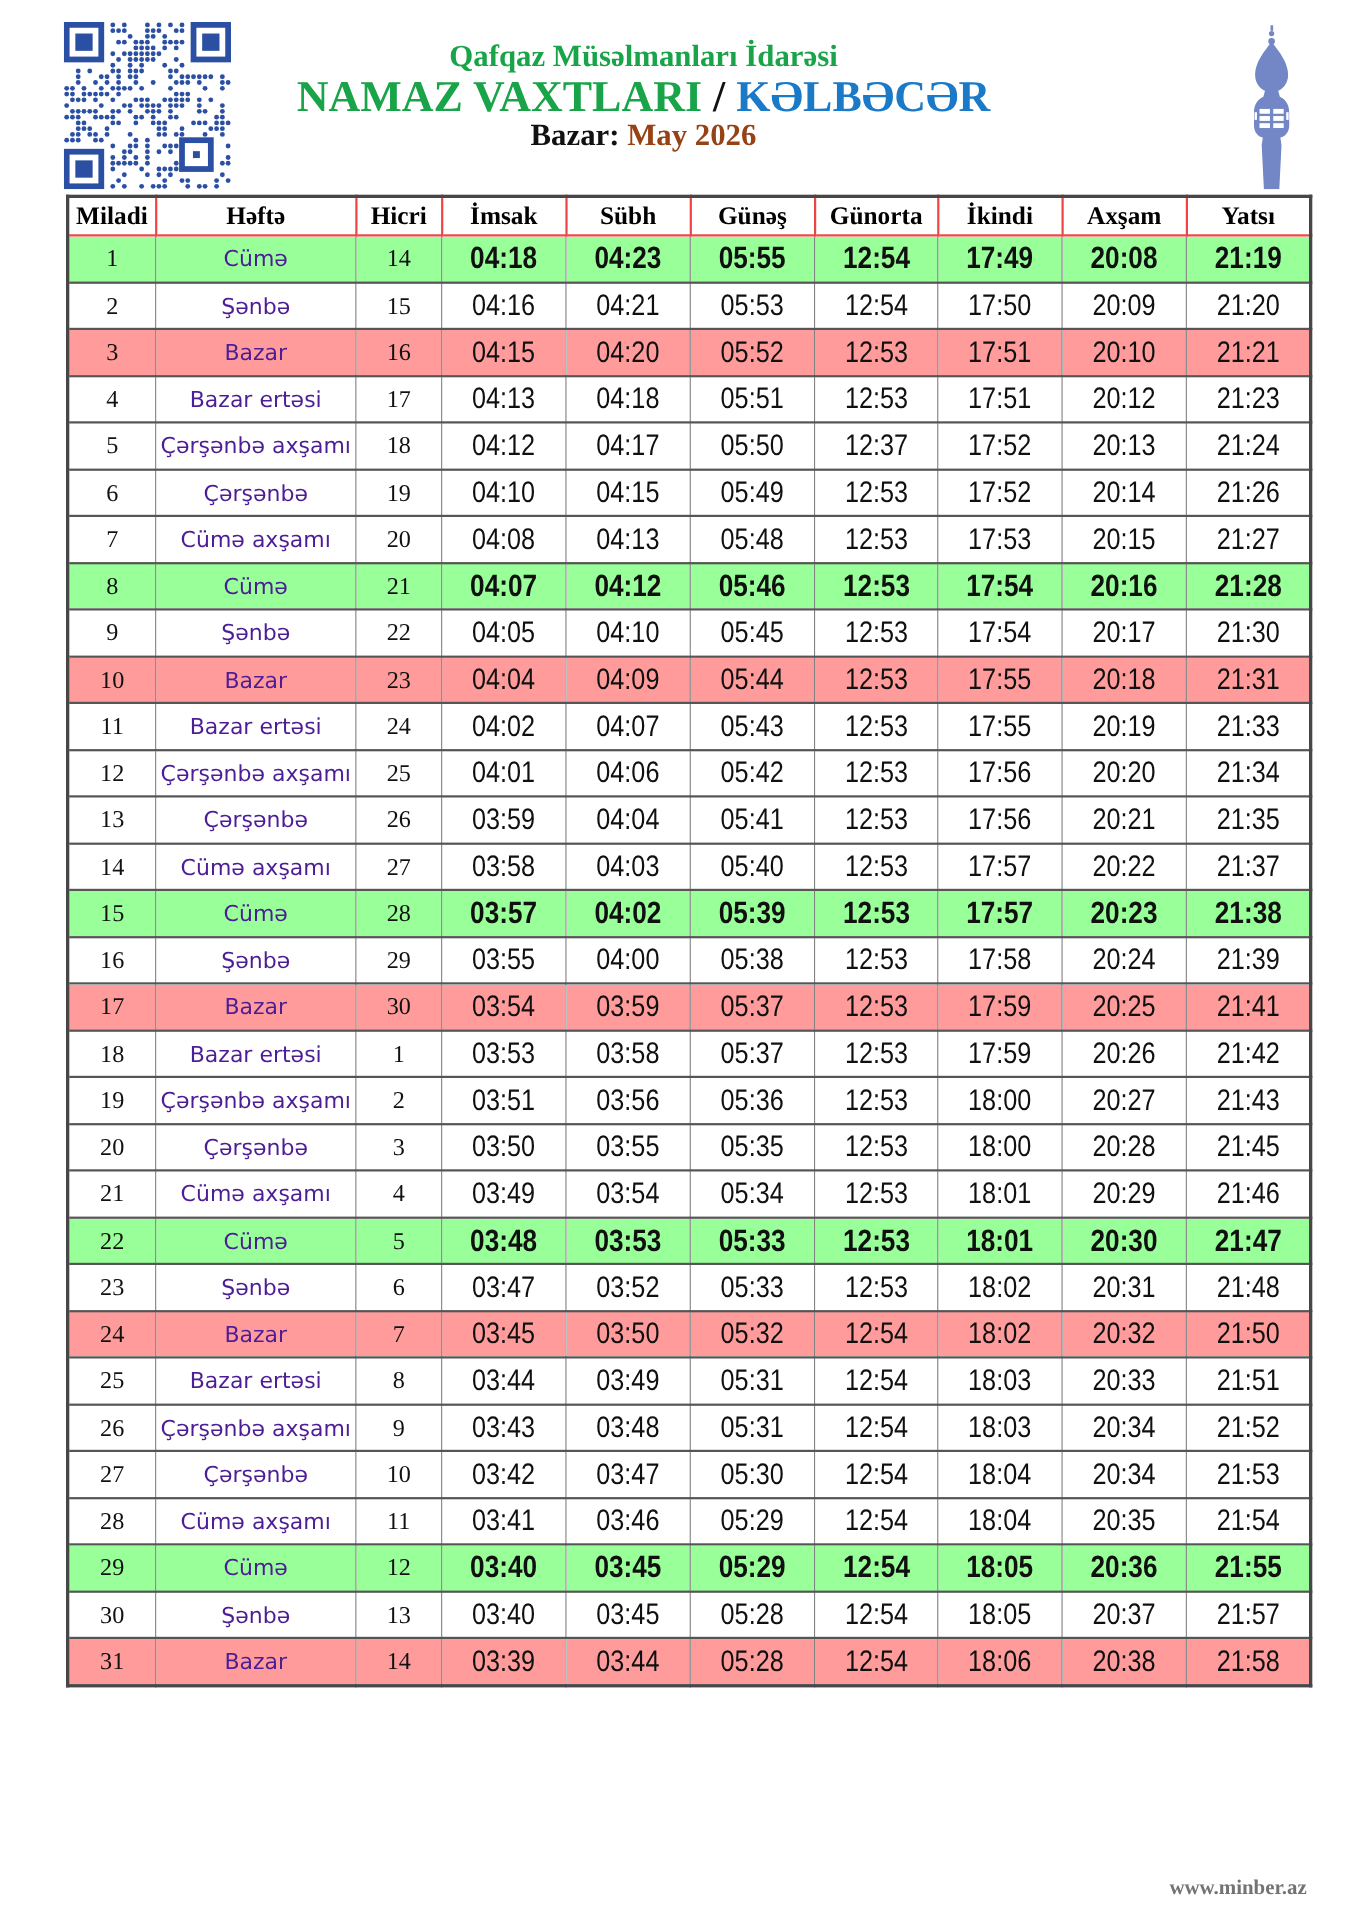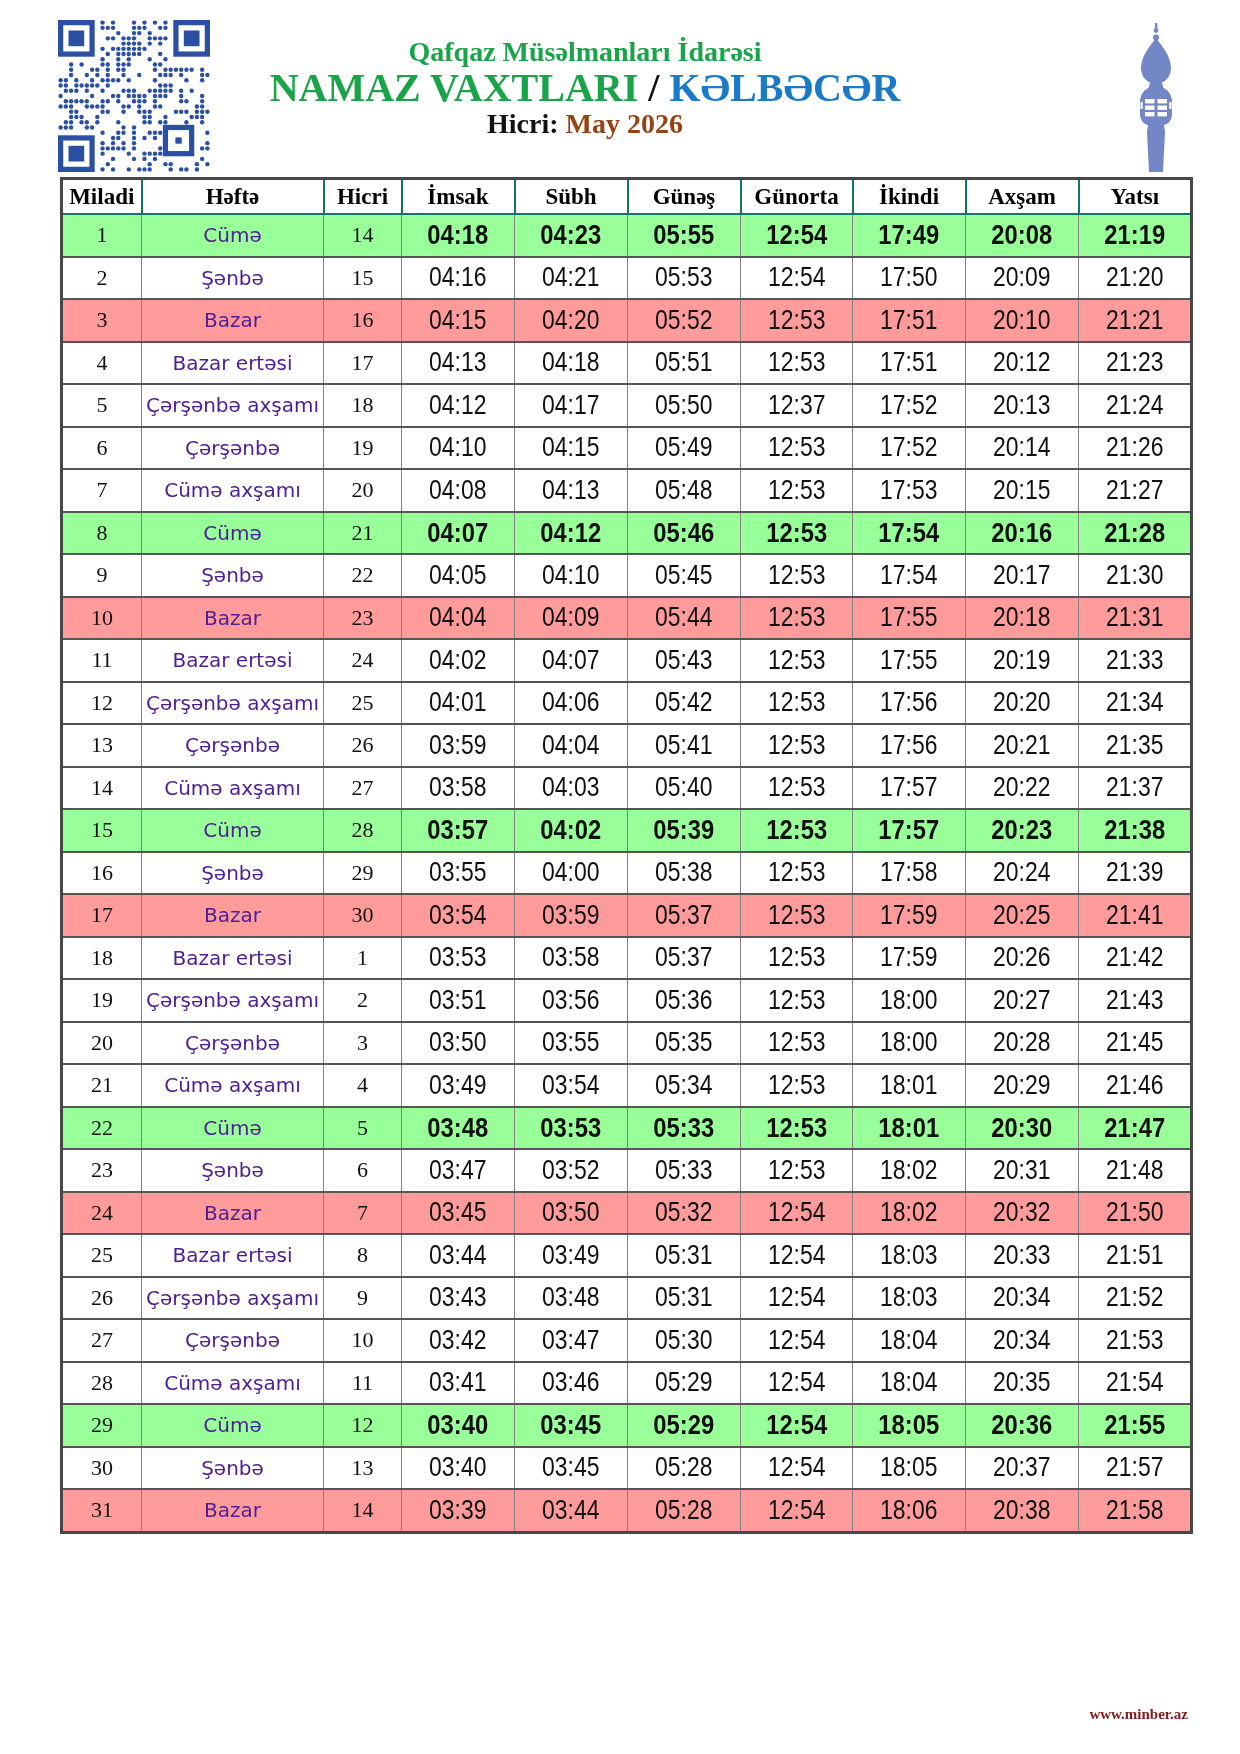--- a/index.html
+++ b/index.html
@@ -26,21 +26,21 @@
     position:absolute;left:60px;top:177px;width:1130px;
     border-collapse:collapse;table-layout:fixed;
     border:3px solid #474747;
   }
   .prayer th,.prayer td{
     border:1.7px solid #828282;
     text-align:center;vertical-align:middle;
     padding:0;overflow:hidden;white-space:nowrap;
   }
   .prayer thead th{
-    border:2px solid #0f766e;height:33px;
+    border:2px solid #ef4444;height:33px;
     font-size:23px;font-weight:bold;color:#000;background:#fff;
     font-family:"Liberation Serif", serif;
   }
   tr.section-row td{
     background:var(--section-bg,#99ff99);
     height:29px;font-size:22px;font-weight:bold;color:#000;
     border:2px solid #4d4d4d;
     font-family:"Liberation Serif", serif;letter-spacing:.5px;
   }
   tr.data-row{border-top:2.6px solid #555;border-bottom:2.6px solid #555;}
@@ -48,21 +48,21 @@
   tr.hl-green td{background:var(--green-row,#99ff99);}
   tr.hl-red td{background:var(--red-row,#ff9b9b);}
   td.c-miladi,td.c-hicri{font-size:22px;color:#111;font-family:"Liberation Serif", serif;}
   td.c-hefte{font-size:20px;color:#4c1d95;font-family:"DejaVu Sans", sans-serif;}
   td.c-time{font-family:"Liberation Sans", sans-serif;font-size:27px;color:#101010;}
   td.c-time .tspan{display:inline-block;transform:scaleX(.85);transform-origin:center;}
   tr.hl-green td.c-time{font-weight:bold;font-size:28px;}
   
   .site-footer{
     position:absolute;right:52px;top:1706px;
-    font-size:15px;font-weight:bold;color:#7f1d1d;
+    font-size:19px;font-weight:bold;color:#737373;
     font-family:"Liberation Serif", serif;
   }
 </style>
 </head>
 <body>
 
 <div class="page-header">
 
   <div class="qr-box">
     <svg id="qr-svg" width="152" height="152" viewBox="0 0 145 145">
@@ -342,21 +342,21 @@
         <rect x="10" y="120" width="15" height="15" fill="#2b4fa2"></rect>
         <rect x="100" y="100" width="30" height="30" fill="#2b4fa2"></rect>
         <rect x="105" y="105" width="20" height="20" fill="#fff"></rect>
         <rect x="112" y="112" width="6" height="6" fill="#2b4fa2"></rect>
       </svg>
   </div>
 
   <div class="title-block">
     <div class="title-line org-line">Qafqaz Müsəlmanları İdarəsi</div>
     <div class="title-line main-line"><span class="t-green">NAMAZ VAXTLARI</span><span class="t-sep"> / </span><span class="t-blue">KƏLBƏCƏR</span></div>
-    <div class="title-line sub-line"><span>Hicri:</span><span> </span><span class="t-brown">May 2026</span></div>
+    <div class="title-line sub-line"><span>Bazar:</span><span> </span><span class="t-brown">May 2026</span></div>
   </div>
 
   <div class="minaret-box">
     <svg width="56" height="158" viewBox="0 0 56 158">
       <g fill="var(--minaret-blue,#7386c5)">
         <path d="M31.5 1.5 A4.6 4.6 0 1 0 31.5 11.5 A3.6 3.6 0 1 1 31.5 1.5 Z"></path>
         <rect x="27" y="9" width="2.4" height="5"></rect>
         <circle cx="28" cy="16.5" r="2.4"></circle>
         <circle cx="28" cy="23.5" r="3"></circle>
         <path d="M28 24

